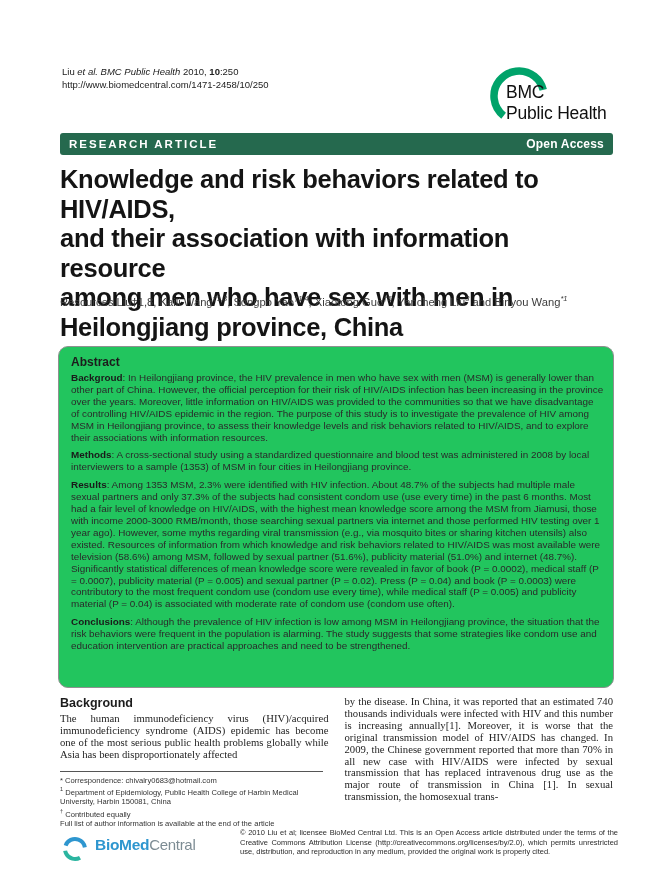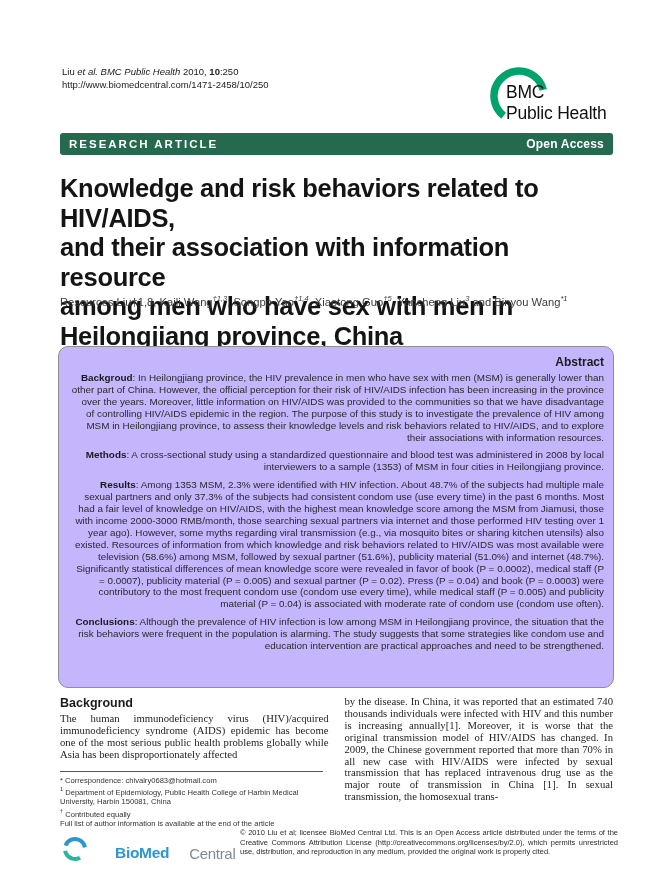--- a/index.html
+++ b/index.html
@@ -19,48 +19,48 @@
   .bmc-text { position:absolute; left:16px; top:18px; font-size:17.5px; line-height:21px; color:#101010; letter-spacing:-0.2px; }
 
   
   .banner { position:absolute; left:60px; top:97px; width:553px; height:22px;
             background:#25694e; border-radius:3px; display:flex; align-items:center;
             justify-content:space-between; padding:0 9px; }
   .banner .atype { color:#fff; font-weight:bold; font-size:11.5px; letter-spacing:2px; }
   .banner .badge { color:#fff; font-weight:bold; font-size:12px; letter-spacing:0.2px; }
 
   
-  .title { position:absolute; left:60px; top:138px; width:560px; font-size:25.5px;
+  .title { position:absolute; left:60px; top:129px; width:560px; font-size:25.5px;
            line-height:29.5px; font-weight:600; color:#141414; letter-spacing:-0.3px; }
   .title span { display:block; }
   .authors { position:absolute; left:60px; top:258px; width:553px; font-size:11.2px; color:#3c3c3c; }
   .authors sup { font-size:7.5px;font-style:italic; }
   .tag-inline { font-size:11.2px; }
 
   
   .abstract-box { position:absolute; left:58px; top:310px; width:556px; height:342px;
-                  border:1.5px solid #909090; border-radius:10px; background:#c4b5fd;
-                  padding:8px 9px 8px 12px;text-align:right; }
+                  border:1.5px solid #909090; border-radius:10px; background:#22c55e;
+                  padding:8px 9px 8px 12px; }
   .abs-title { font-size:12px; font-weight:bold; margin-bottom:3px; }
   .abstract-box p { font-size:9.9px; line-height:11.9px; color:#2a2a2a; margin-bottom:6px; }
   .abstract-box p b { color:#1a1a1a; }
 
   
   .columns { position:absolute; left:60px; top:660px; width:553px; display:flex; gap:16px; }
   .col { flex:1; }
   .col h2 { font-size:12.5px; font-weight:bold; margin-bottom:3px; font-family:"Liberation Sans", sans-serif; }
   .serif { font-family:"Liberation Serif", serif; font-size:10.7px; line-height:11.9px;
            text-align:justify; color:#1e1e1e; }
   .fn-rule { border-top:1px solid #555; margin:10px 0 4px 0; width:98%; }
   .footnotes { font-size:7.6px; line-height:9.6px; color:#333; }
   .footnotes sup { font-size:5.5px; }
 
   
   .footer { position:absolute; left:62px; top:792px; width:556px; display:flex; align-items:flex-start; }
-  .bmcentral-logo { width:178px; display:flex; align-items:flex-end; padding-top:8px;gap:20px; }
+  .bmcentral-logo { width:178px; display:flex; align-items:flex-start; padding-top:8px; }
   .bmcentral-logo svg { margin-right:7px; }
   .bm { font-size:15.5px; font-weight:bold; color:#2e96cf; letter-spacing:-0.3px; }
   .ce { font-size:15px; color:#7d8c94; letter-spacing:-0.3px; }
   .copyright { flex:1; font-size:7.5px; line-height:9.6px; color:#2b2b2b; text-align:justify; }
 </style>
 </head>
 <body>
 
 <div class="page">
 

